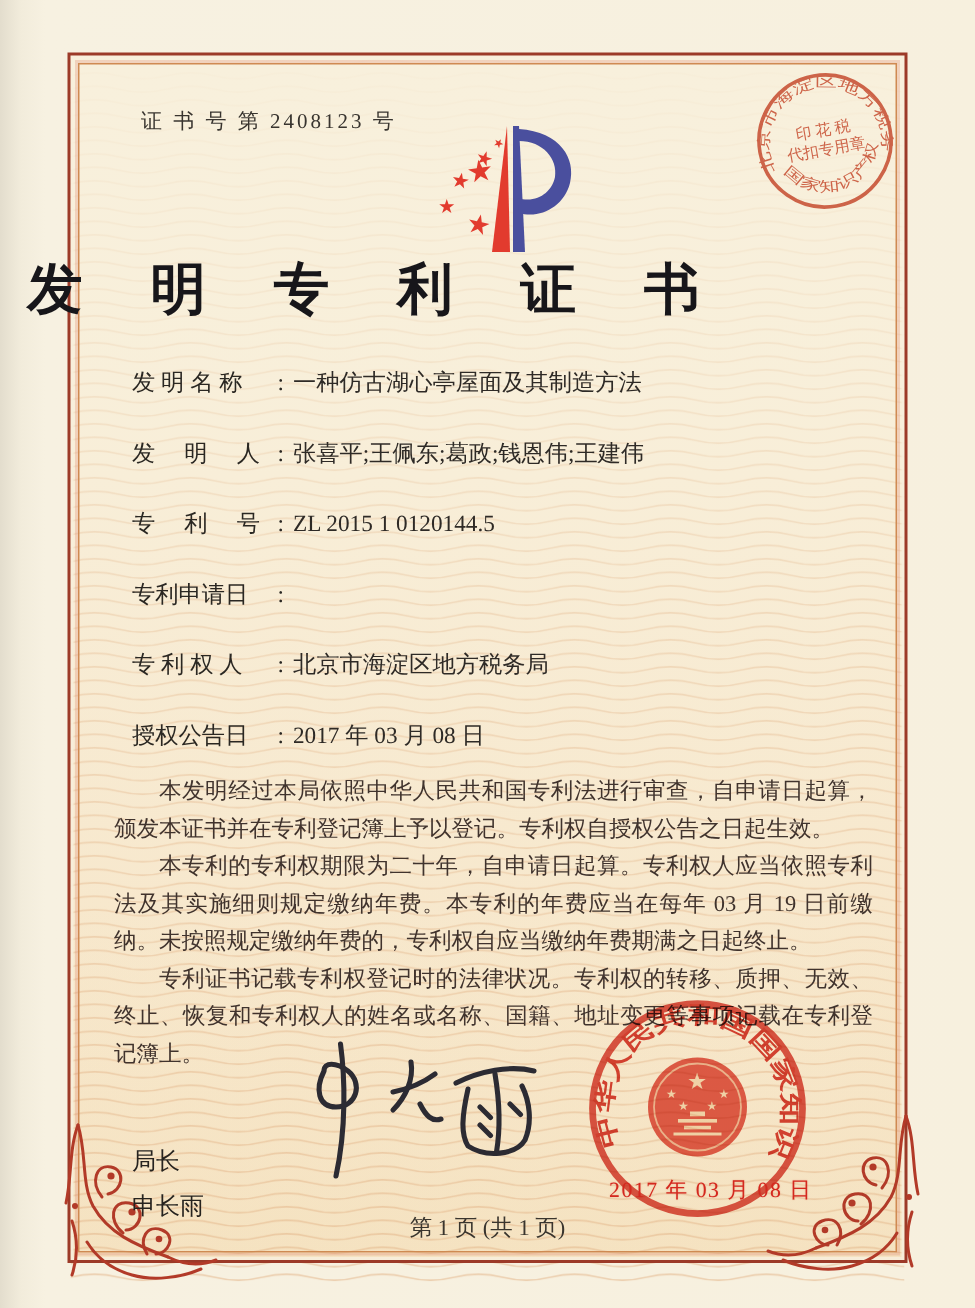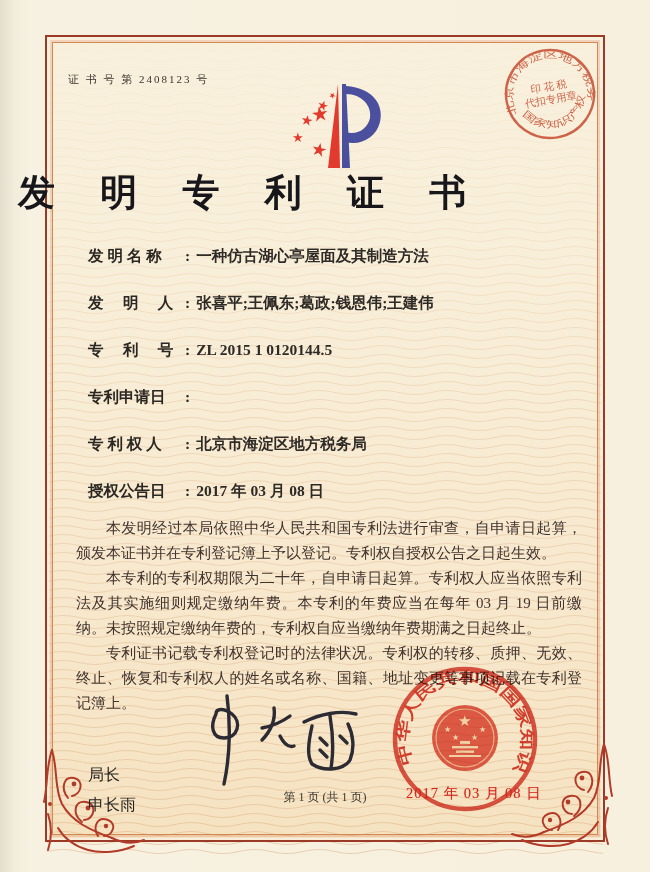--- a/index.html
+++ b/index.html
@@ -23,52 +23,52 @@
     position:absolute;left:45px;top:35px;width:556px;height:803px;
     border:2px solid #9c3a28;
     box-shadow:inset 0 0 0 2px rgba(247,238,220,.9);
   }
   .frame-inner{
     position:absolute;left:52px;top:42px;width:544px;height:791px;
     border:1px solid #cf8a52;
     box-shadow:0 0 0 2px rgba(220,120,95,.25);
   }
   .cert-no{
-    position:absolute;left:68px;top:72px;
-    font-size:11px;letter-spacing:2px;color:#38342f;
+    position:absolute;left:94px;top:72px;
+    font-size:14px;letter-spacing:2px;color:#38342f;
     white-space:pre;
   }
   .logo{position:absolute;left:276px;top:80px;}
   .title{
     position:absolute;left:0;top:168px;width:650px;
     text-align:left;font-size:37px;font-weight:600;color:#17161a;
     letter-spacing:18px;text-indent:18px;white-space:pre;
   }
-  .fields{position:absolute;left:88px;top:246px;width:486px;font-weight:bold;}
+  .fields{position:absolute;left:88px;top:246px;width:486px;}
   .field-row{display:flex;margin-bottom:27px;font-size:15.5px;color:#2a2722;line-height:20px;}
   .field-label{white-space:pre;min-width:96px;}
   .field-colon{margin:0 6px 0 1px;}
   .field-value{white-space:pre;color:#2e2a26;text-align:right;}
   .body-text{
     position:absolute;left:76px;top:516px;width:506px;
     font-size:15px;line-height:25px;color:#40332d;
   }
   .body-text p{margin:0;text-indent:2em;text-align:justify;}
   .director{position:absolute;left:88px;top:760px;font-size:16px;color:#26231f;line-height:30px;}
   .signature{position:absolute;left:188px;top:688px;}
   .seal{position:absolute;left:386px;top:664px;mix-blend-mode:multiply;opacity:.93;}
   .seal-date{
     position:absolute;left:406px;top:784px;width:140px;
     font-size:14.5px;color:#d4281e;letter-spacing:1px;white-space:pre;
     text-shadow:0 0 1px rgba(212,40,30,.35);
   }
   .tax-stamp{position:absolute;left:502px;top:46px;transform:rotate(-10deg);mix-blend-mode:multiply;opacity:.9;}
   .footer{
-    position:absolute;left:0;top:789px;width:650px;text-align:center;
-    font-size:12px;color:#3a352e;white-space:pre;
+    position:absolute;left:0;top:809px;width:650px;text-align:center;
+    font-size:15px;color:#3a352e;white-space:pre;
   }
   .corner{position:absolute;pointer-events:none;}
   .corner-bl{left:38px;top:744px;}
   .corner-br{left:508px;top:738px;}
 </style>
 </head>
 <body>
 
 <div class="paper">
 

